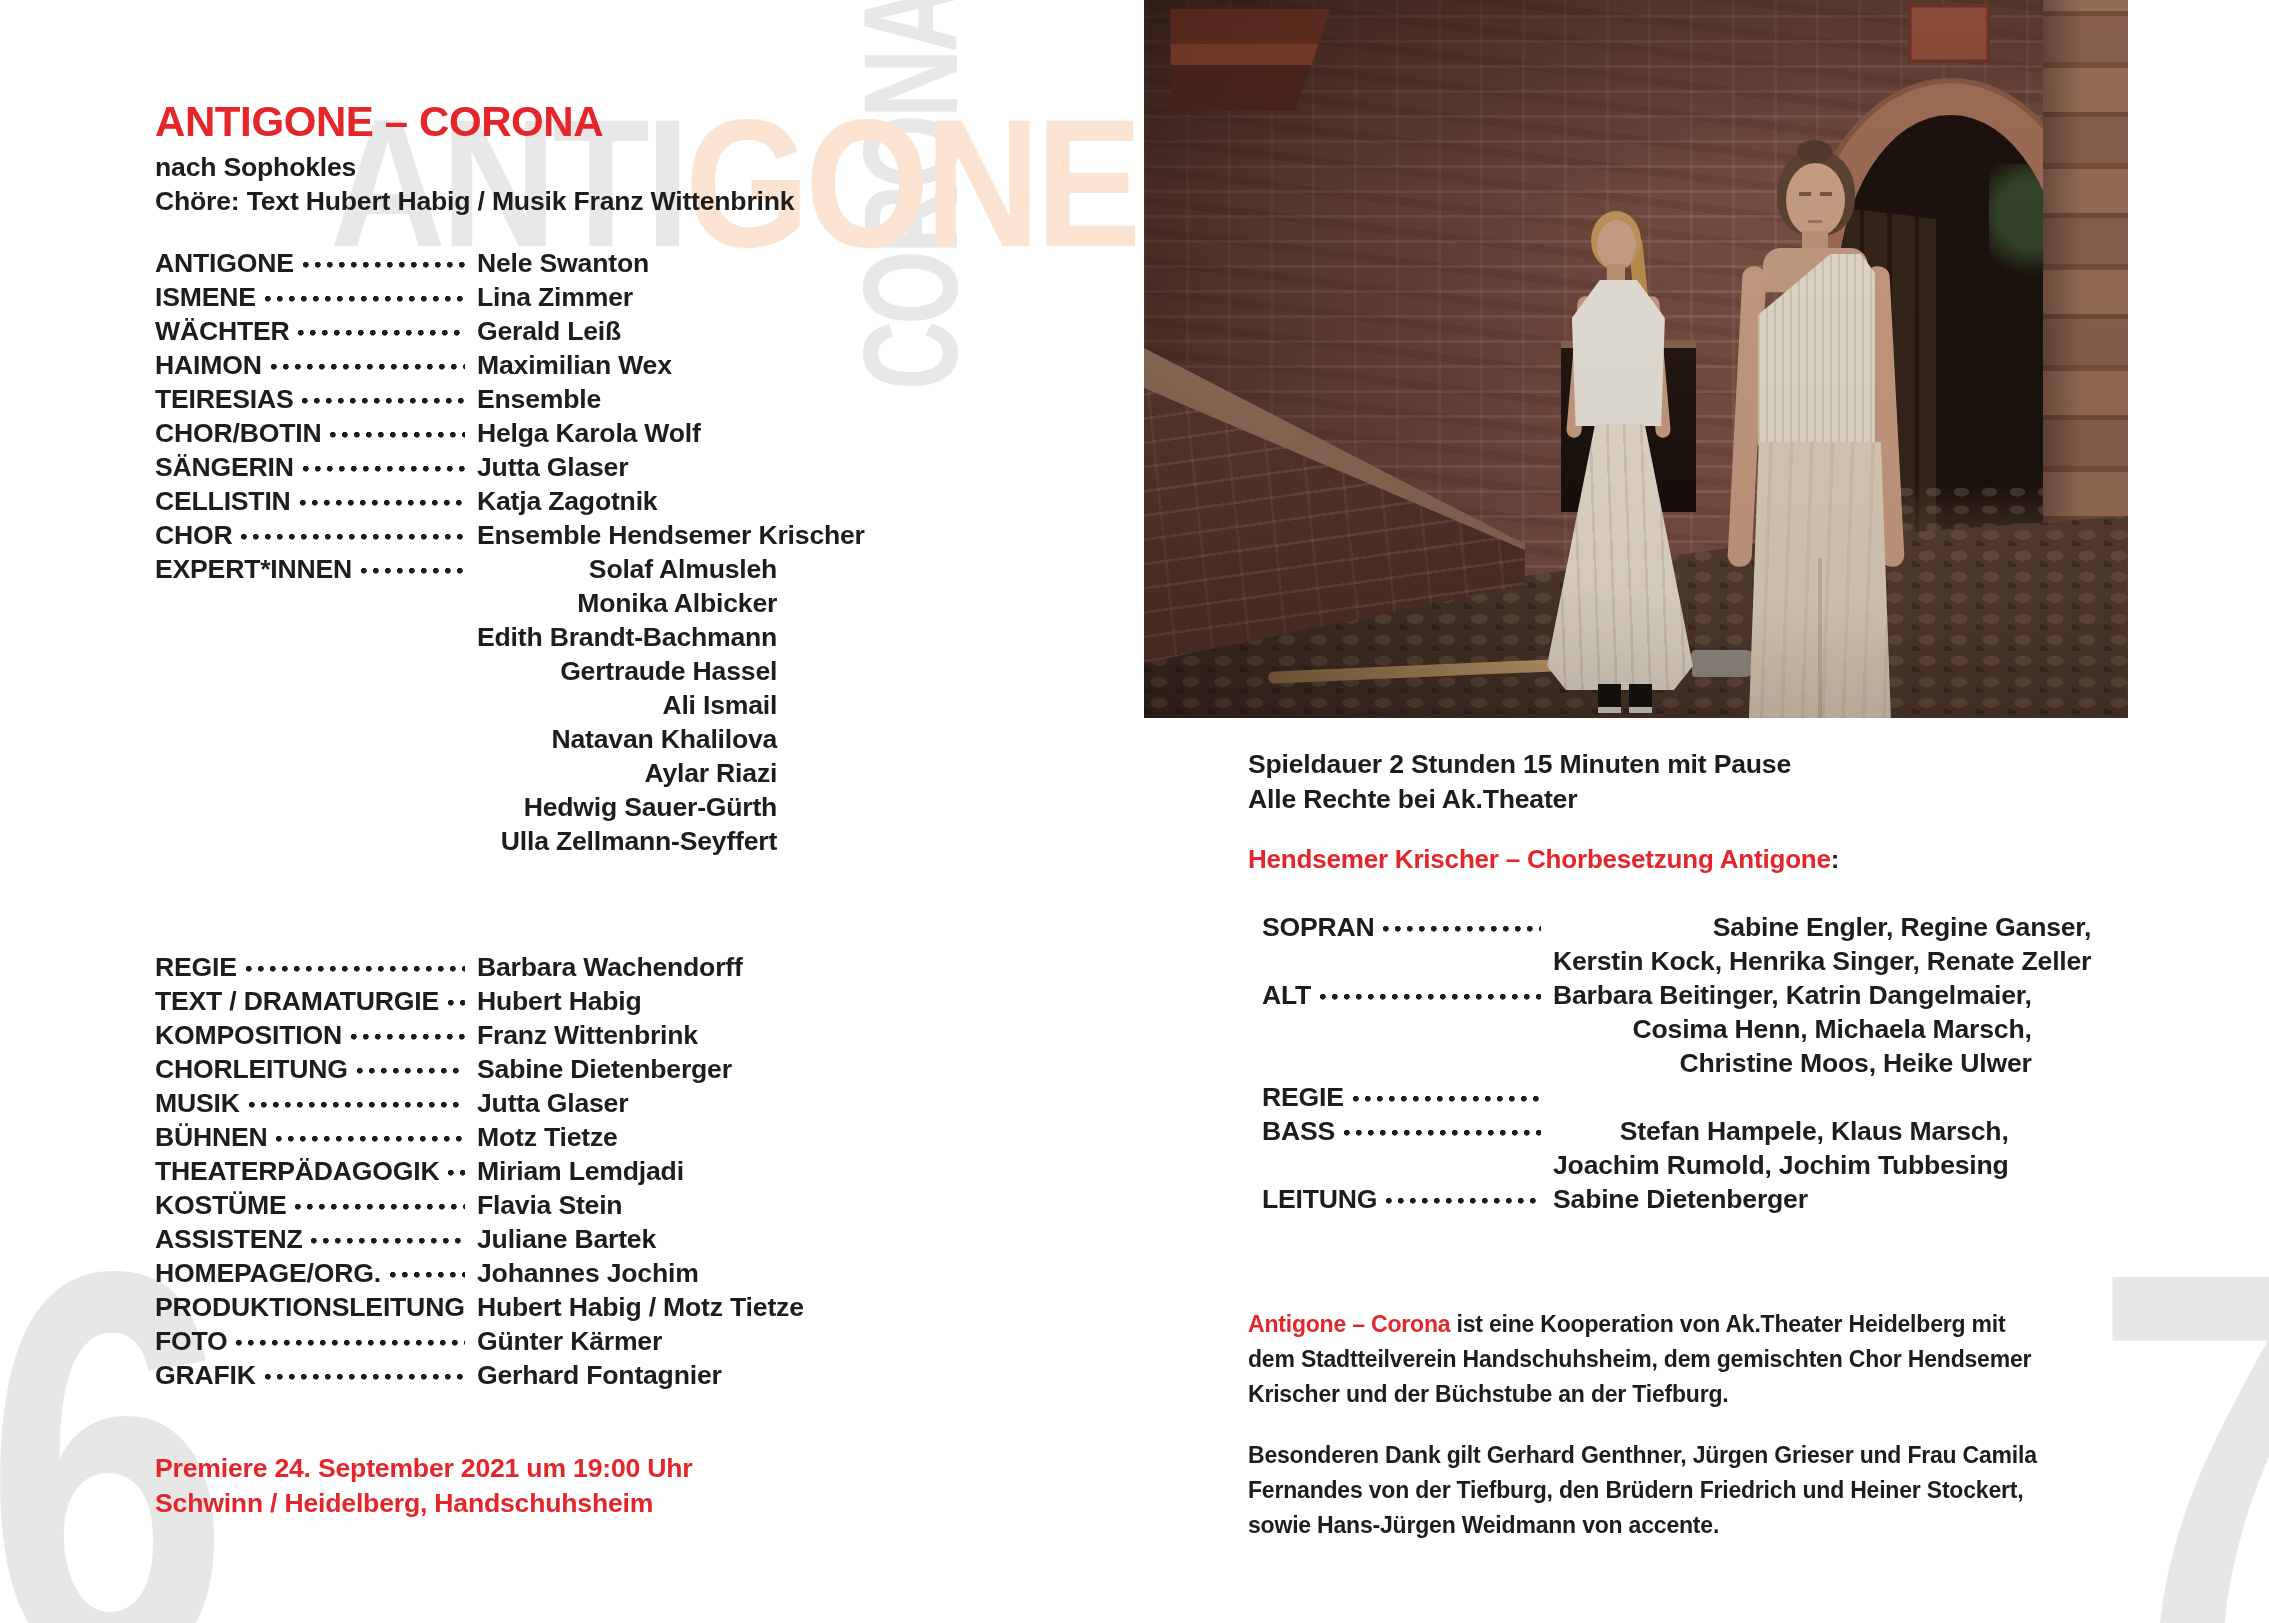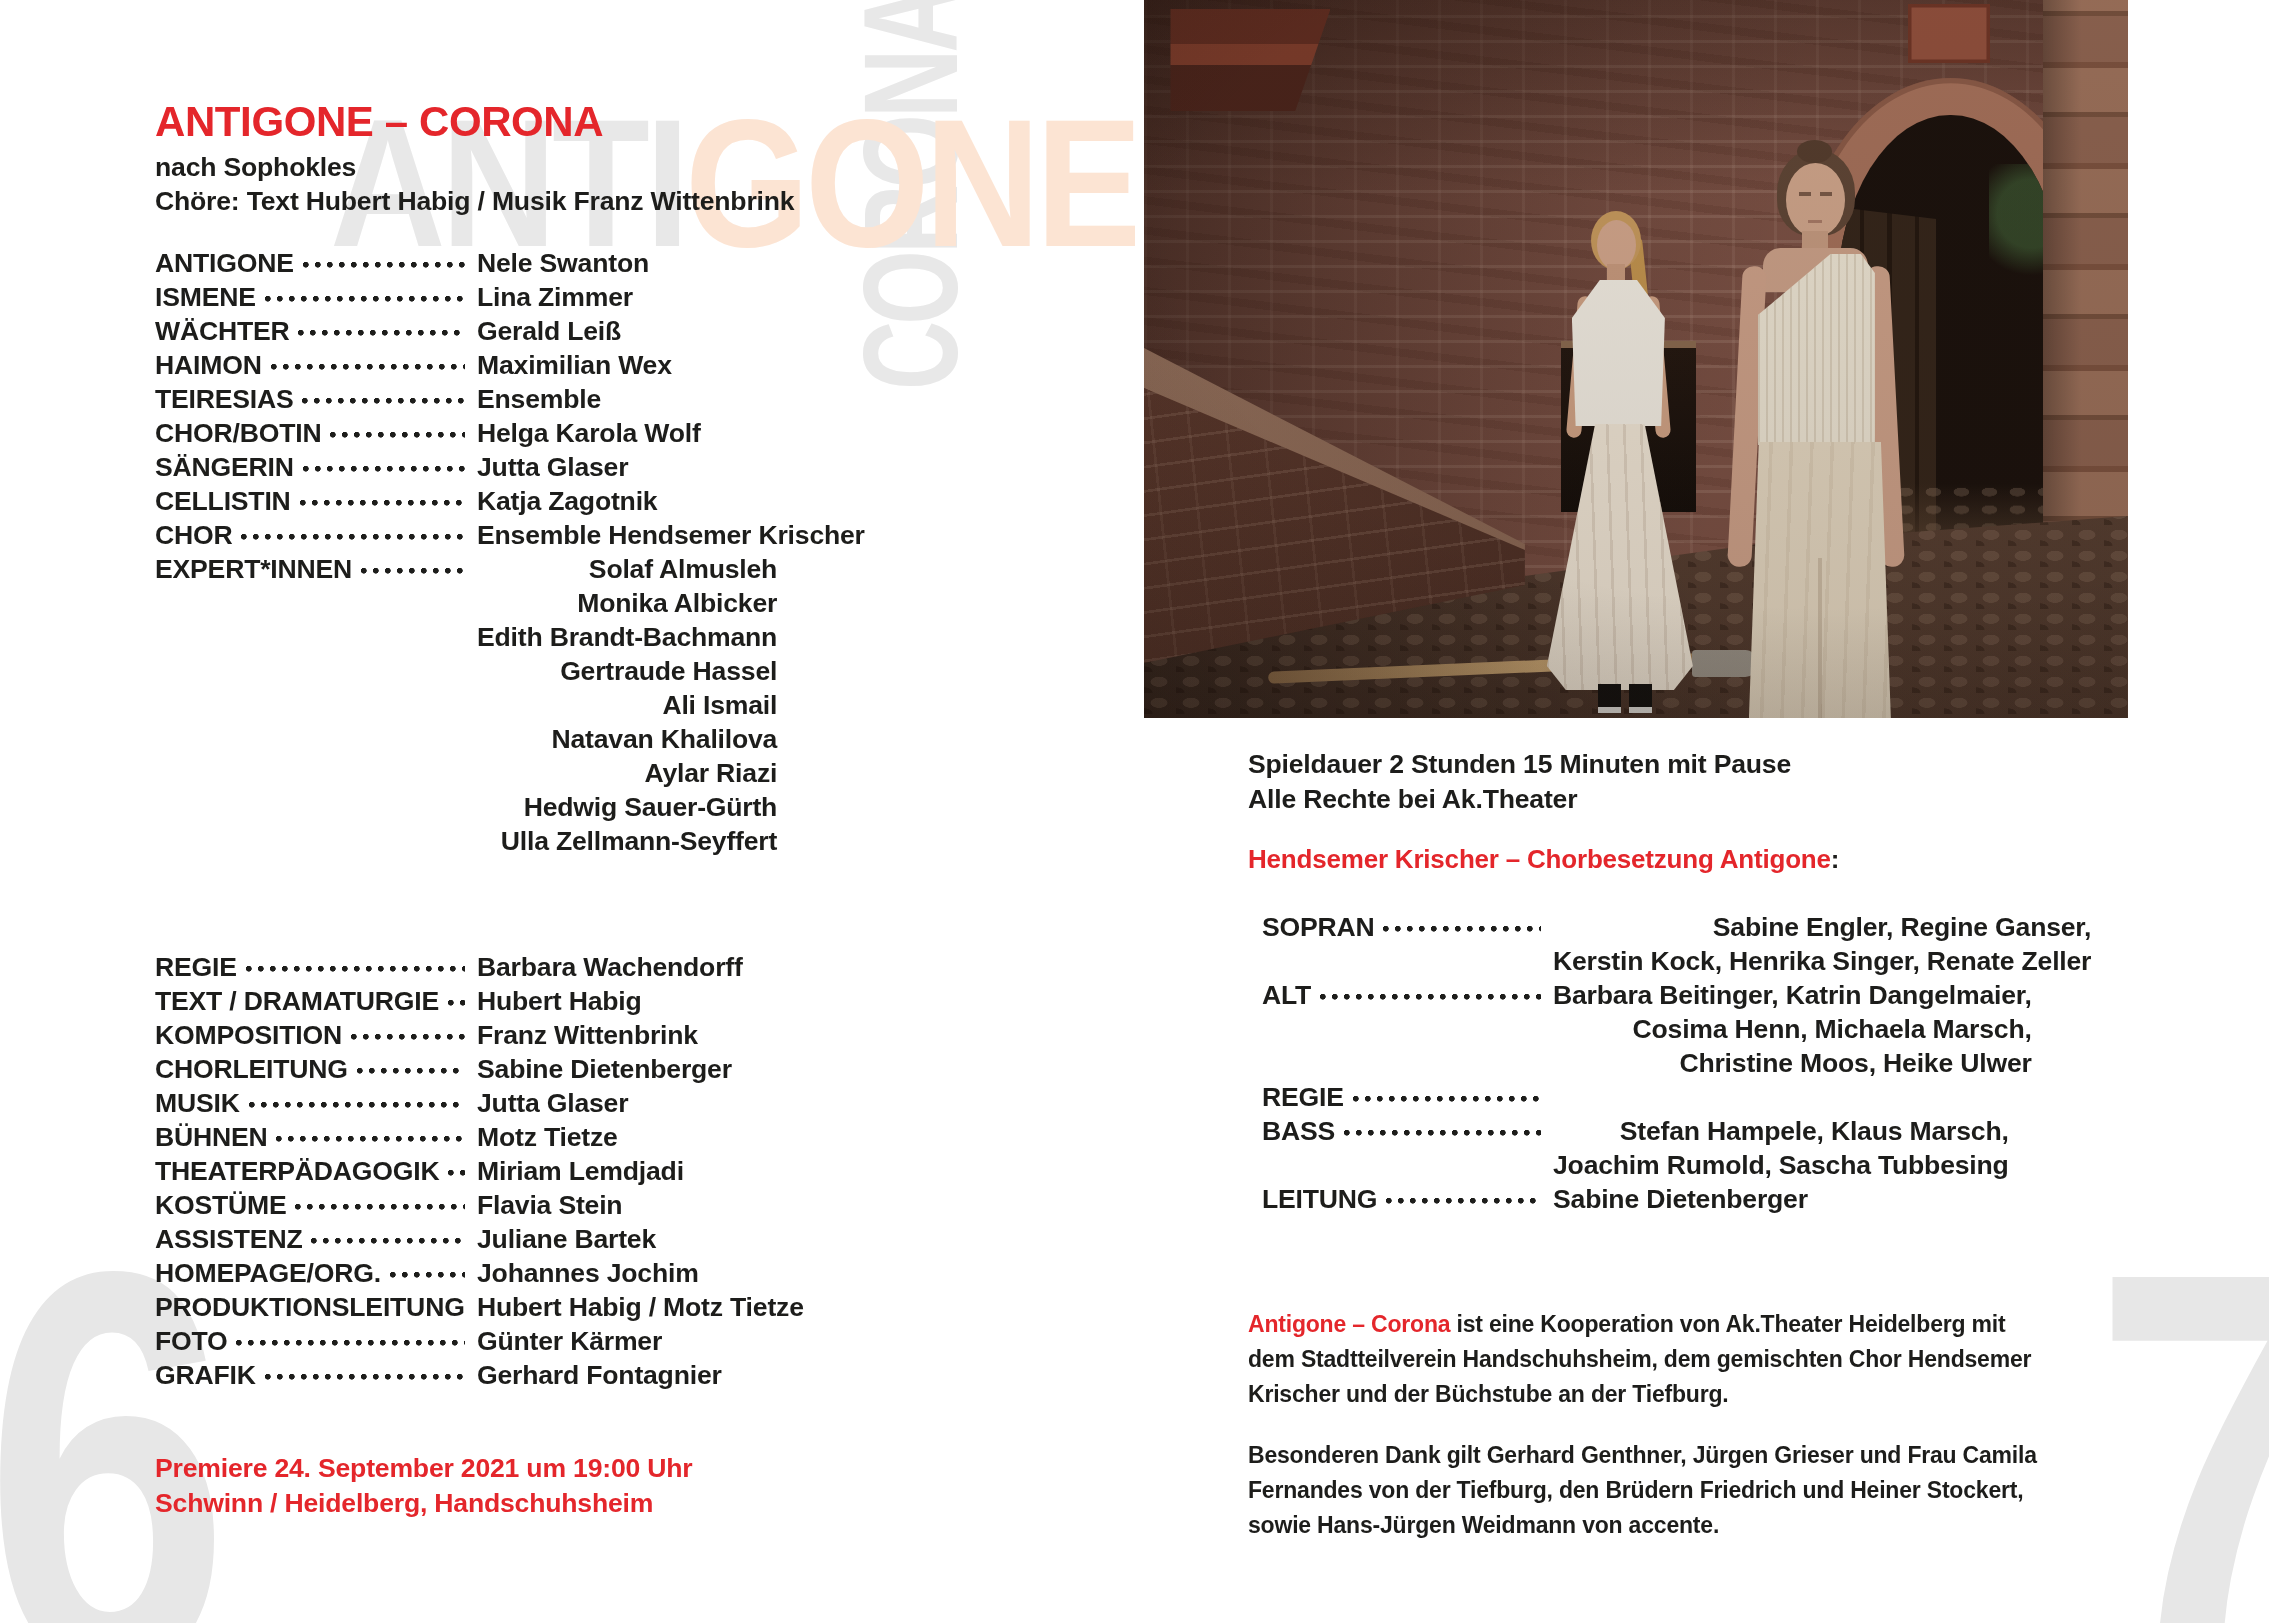--- a/index.html
+++ b/index.html
@@ -476,21 +476,21 @@
             <span class="dots"></span>
           </div>
         </div>
         <div class="credit-row">
           <div class="leader">
             <span class="role">BASS</span>
             <span class="dots"></span>
           </div>
           <div class="names">
             <div>Stefan Hampele, Klaus Marsch,</div>
-            <div>Joachim Rumold, Sascha Tubbesing</div>
+            <div>Joachim Rumold, Jochim Tubbesing</div>
           </div>
         </div>
         <div class="credit-row">
           <div class="leader">
             <span class="role">LEITUNG</span>
             <span class="dots"></span>
           </div>
           <div class="names">
             <div>Sabine Dietenberger</div>
           </div>

